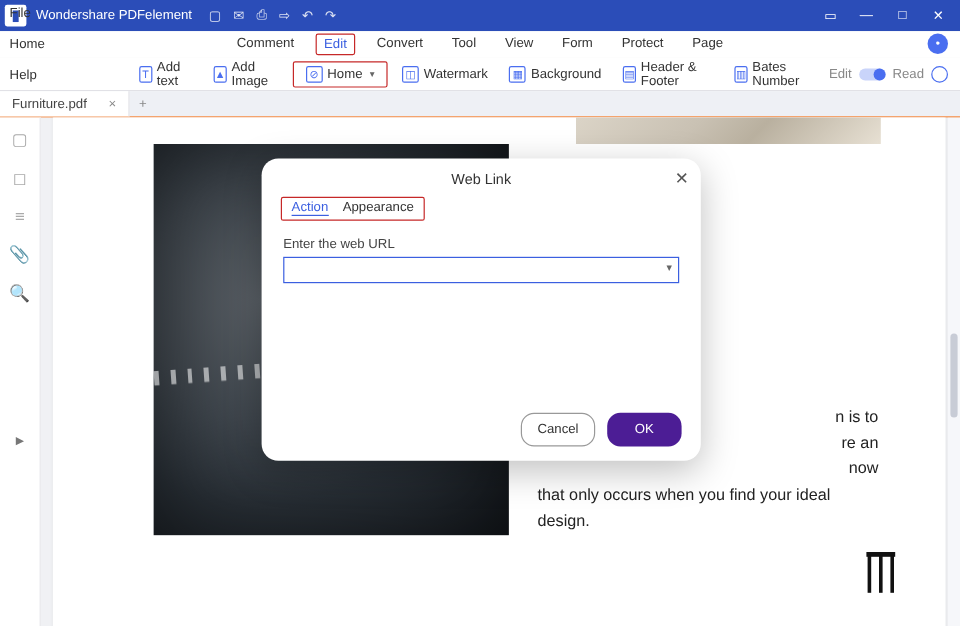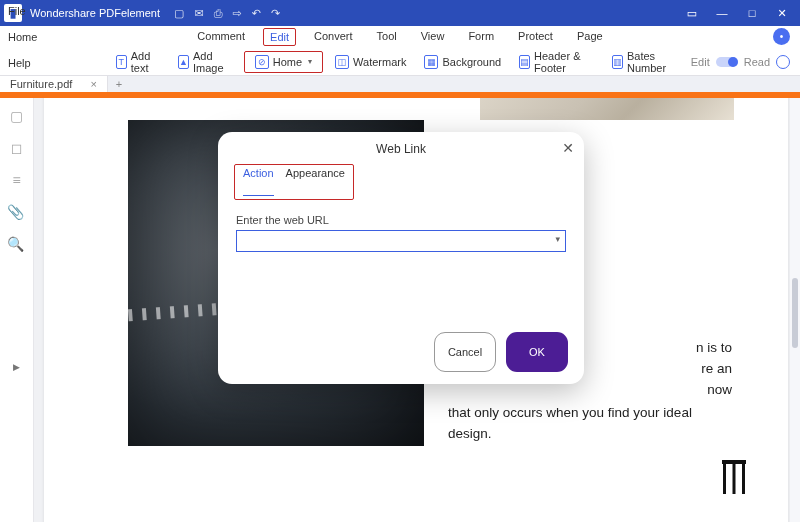--- a/index.html
+++ b/index.html
@@ -28,21 +28,21 @@
 .ribbon .item { display: flex; align-items: center; gap: 4px; padding: 2px 6px; cursor: pointer; }
 .ribbon .icon { width: 14px; height: 14px; border: 1px solid #4a6ef0; display: inline-flex; align-items: center; justify-content: center; color: #4a6ef0; font-size: 9px; border-radius: 2px; }
 .ribbon .link-item { border: 1.5px solid #c62828; border-radius: 2px; padding: 3px 10px; }
 .ribbon .link-item .dd { font-size: 8px; color: #666; margin-left: 2px; }
 .ribbon .tail { margin-left: auto; display: flex; align-items: center; gap: 6px; padding-right: 10px; color: #888; }
 .ribbon .toggle { width: 22px; height: 10px; background: #c9d4fa; border-radius: 10px; position: relative; }
 .ribbon .toggle::after { content: ""; width: 10px; height: 10px; background: #4a6ef0; border-radius: 50%; position: absolute; right: 0; top: 0; }
 .ribbon .gear { width: 14px; height: 14px; border: 1px solid #4a6ef0; border-radius: 50%; }
 
 
-.tabstrip { height: 22px; background: #eef0f5; display: flex; align-items: center; font-size: 11px; border-bottom: 6px solid #f97316; }
+.tabstrip { height: 22px; background: #eef0f5; display: flex; align-items: center; font-size: 11px; border-bottom: 1px solid #f97316; }
 .tabstrip .tab { background: #fff; height: 100%; display: flex; align-items: center; padding: 0 10px; border-right: 1px solid #e1e1e6; color: #444; gap: 18px; }
 .tabstrip .close { color: #888; cursor: pointer; }
 .tabstrip .add { color: #888; padding: 0 8px; cursor: pointer; }
 
 
 .main { position: absolute; top: 98px; bottom: 0; left: 0; right: 0; background: #f0f1f4; display: flex; }
 .sidetools { width: 34px; background: #fff; border-right: 1px solid #e6e6ea; display: flex; flex-direction: column; align-items: center; padding-top: 10px; gap: 16px; color: #aaa; font-size: 14px; }
 .sidetools span { cursor: pointer; }
 .sidetools .expand { margin-top: auto; margin-bottom: 150px; color: #777; font-size: 9px; }
 
@@ -67,29 +67,29 @@
 .stool .leg1 { left: 3px; } .stool .leg2 { left: 50%; transform: translateX(-50%);} .stool .leg3 { right: 3px; }
 .scrollbar { position: absolute; right: 0; top: 0; bottom: 0; width: 10px; background: #f6f7fa; }
 .scrollbar .thumb { position: absolute; left: 2px; right: 2px; top: 180px; height: 70px; background: #c8ccd6; border-radius: 3px; }
 
 
 .dialog { position: absolute; left: 218px; top: 132px; width: 366px; height: 252px; background: #fff; border-radius: 14px; box-shadow: 0 8px 30px rgba(0,0,0,.25); z-index: 50; font-size: 11px; color: #333; }
 .dialog .dlg-title { text-align: center; padding: 10px 0 8px; position: relative; font-size: 12px; }
 .dialog .dlg-close { position: absolute; right: 10px; top: 8px; cursor: pointer; font-size: 14px; color: #555; }
 .dialog .tabs { padding: 0 16px 4px; }
 .dialog .tabs-inner { display: inline-flex; gap: 12px; border: 1.5px solid #c62828; padding: 2px 8px 3px; border-radius: 2px; }
-.dialog .tabs-inner span { cursor: pointer; padding-bottom: 16px; }
+.dialog .tabs-inner span { cursor: pointer; padding-bottom: 0; }
 .dialog .tabs-inner .on { color: #3b5fe0; border-bottom: 1.5px solid #3b5fe0; }
 .dialog .body { padding: 10px 18px; }
 .dialog .lbl { margin-bottom: 4px; color: #444; }
 .dialog .url-wrap { position: relative; }
 .dialog .url-input { width: 100%; height: 22px; border: 1.3px solid #3b5fe0; padding: 2px 22px 2px 6px; font-size: 11px; outline: none; }
 .dialog .dd-arrow { position: absolute; right: 6px; top: 4px; font-size: 9px; color: #666; pointer-events: none; }
 .dialog .footer { position: absolute; right: 16px; bottom: 12px; display: flex; gap: 10px; }
-.dialog .btn { width: 62px; height: 40px; border-radius: 11px; display: flex; align-items: center; justify-content: center; font-size: 11px; cursor: pointer; }
+.dialog .btn { width: 62px; height: 28px; border-radius: 11px; display: flex; align-items: center; justify-content: center; font-size: 11px; cursor: pointer; }
 .dialog .btn-cancel { border: 1px solid #999; background: #fff; color: #333; }
 .dialog .btn-ok { background: #4c1d95; color: #fff; border: none; }
 </style>
 </head>
 <body>
 
 <div class="titlebar">
   <div class="logo">▮</div>
   <div class="title">Wondershare PDFelement</div>
   <div class="qa-icons">

